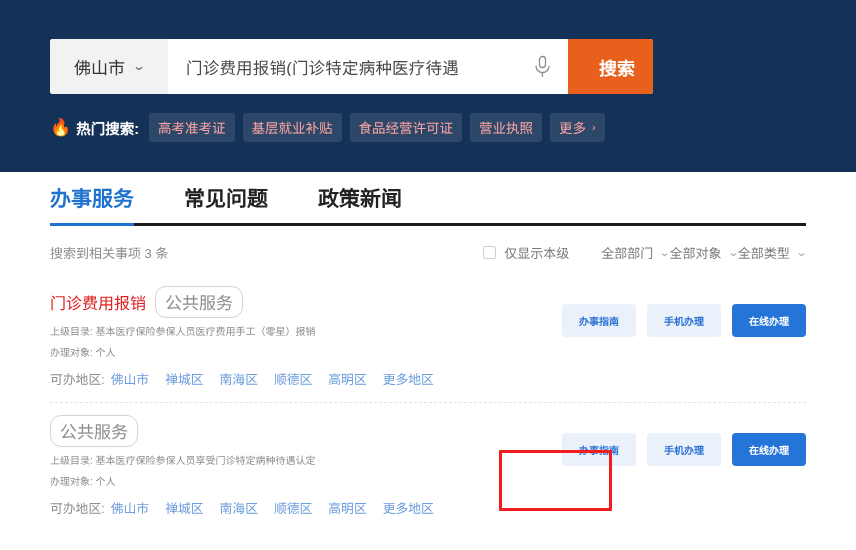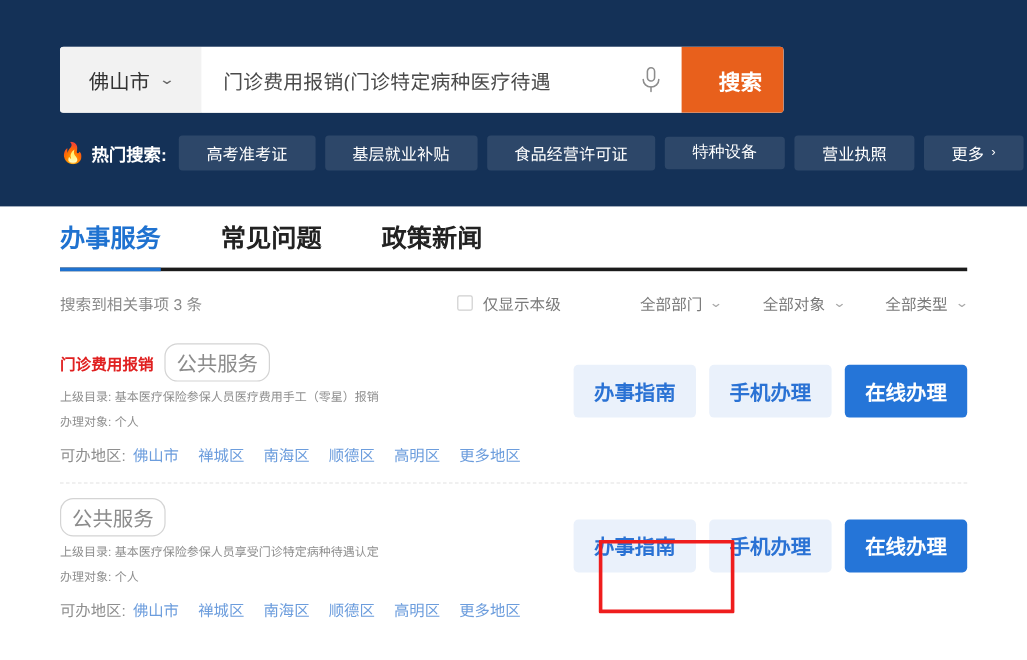--- a/index.html
+++ b/index.html
@@ -98,23 +98,23 @@
   .flame { font-size: 17px; margin-right: 5px; line-height: 1; }
   .hot-label {
     color: #ffffff;
     font-size: 14.5px;
     font-weight: bold;
     margin-right: 10px;
     white-space: nowrap;
   }
   .hot-tag {
     background: rgba(255,255,255,0.11);
-    color: #ffffff;
+    color: #fca5a5;
     font-size: 13.5px;
-    padding: 4px 23px 5px;
+    padding: 4px 9px 5px;
     border-radius: 3px;
     margin-right: 8px;
     white-space: nowrap;
     cursor: pointer;
   }
   .hot-tag.more { display: flex; align-items: center; gap: 6px; }
   .hot-tag.more .arrow { font-size: 11px; }
 
   
   .main { padding: 0 50px; background: #fff; }
@@ -160,39 +160,39 @@
   }
   .checkbox {
     width: 13px; height: 13px;
     border: 1px solid #cfcfcf;
     border-radius: 2px;
     background: #fff;
     display: inline-block;
   }
   .filter-drop {
     display: flex; align-items: center; gap: 7px;
-    margin-left: 34px; cursor: pointer; color: #7a7a7a;
+    cursor: pointer; color: #7a7a7a;
     white-space: nowrap;
   }
   .filter-drop .chev { font-size: 11px; color: #a9a9a9; transform: scaleX(1.3); }
 
   
   .card {
     display: flex;
     align-items: flex-start;
     padding: 12px 0 14px;
     position: relative;
   }
   .card + .card { border-top: 1px dashed #e2e2e2; }
   .card-left { flex: 1 1 auto; min-width: 0; }
 
   .card-title-row { display: flex; align-items: center; gap: 9px; margin-bottom: 9px; }
   .card-title {
-    font-size: 13px;
-    font-weight: bold;
+    font-size: 16px;
+    font-weight: normal;
     color: #1a1a1a;
     white-space: nowrap;
     cursor: pointer;
   }
   .card-title .hl { color: #e02020; }
   .badge {
     border: 1px solid #d4d4d4;
     border-radius: 11px;
     color: #8c8c8c;
     font-size: 17px;
@@ -219,27 +219,27 @@
 
   .card-actions {
     display: flex;
     align-items: center;
     gap: 11px;
     flex: 0 0 auto;
     padding-top: 18px;
     margin-left: 20px;
   }
   .btn {
-    font-size: 17px;
+    font-size: 10px;
     font-weight: bold;
     padding: 9px 17px;
     border-radius: 4px;
     cursor: pointer;
     white-space: nowrap;
-    font-family: Liberation Mono, monospace;
+    font-family: Liberation Sans, sans-serif;
     border: 0;
   }
   .btn-light { background: #eaf1fb; color: #2a72d4; }
   .btn-primary { background: #2575d8; color: #ffffff; }
 
   
   .annotation-box {
     position: absolute;
     border: 3px solid #ef1d1d;
     pointer-events: none;
@@ -272,21 +272,20 @@
 
     <button class="search-btn">搜索</button>
   </div>
 
   <div class="hot-row">
     <span class="flame">🔥</span>
     <span class="hot-label">热门搜索:</span>
     <span class="hot-tag">高考准考证</span>
     <span class="hot-tag">基层就业补贴</span>
     <span class="hot-tag">食品经营许可证</span>
-    <span class="hot-tag">特种设备</span>
     <span class="hot-tag">营业执照</span>
     <span class="hot-tag more">
       <span>更多</span>
       <span class="arrow">›</span>
     </span>
   </div>
 </div>
 
 <div class="main">
 

